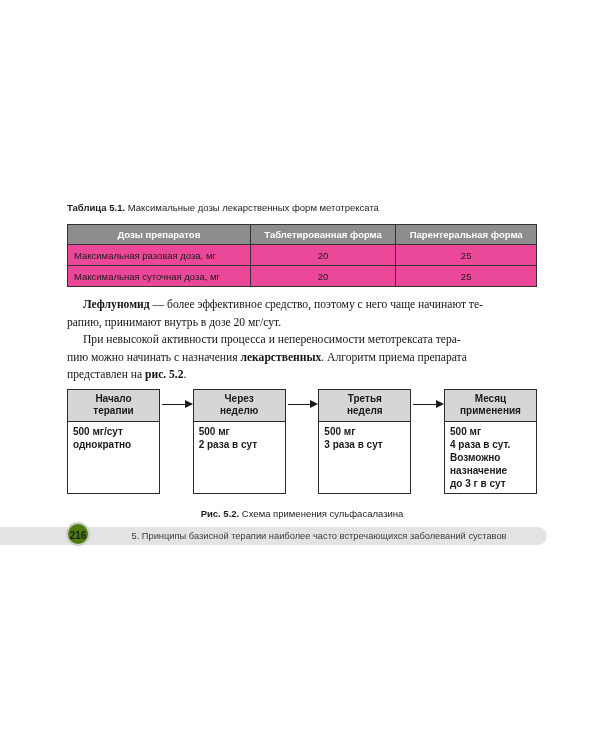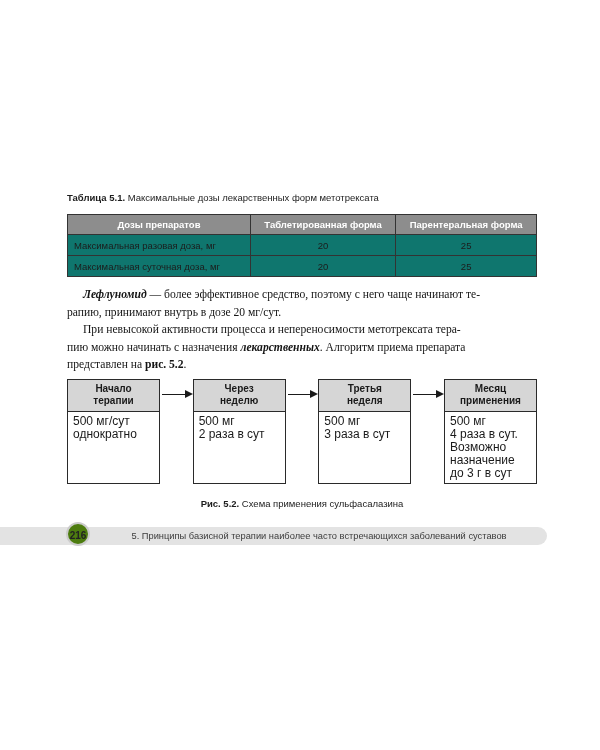--- a/index.html
+++ b/index.html
@@ -3,60 +3,60 @@
 <meta charset="utf-8">
 <style>
   * { margin:0; padding:0; box-sizing:border-box; }
   html,body { width:600px; height:750px; background:#ffffff; }
   body {
     position:relative;
     font-family:"Liberation Sans", sans-serif;
     color:#1c1c1c;
     overflow:hidden;
   }
-  .content { position:absolute; left:67px; top:192px; width:470px; }
+  .content { position:absolute; left:67px; top:202px; width:470px; }
 
   
   .tbl-title { font-size:9.5px; line-height:12px; margin-bottom:10px; color:#1c1c1c; }
   .tbl-title .bold { font-weight:bold; }
 
   
   table.dose { width:470px; border-collapse:collapse; font-size:9.5px; table-layout:fixed; }
   table.dose th {
     background:#8d8d8d; color:#ffffff; font-weight:bold;
     border:1px solid #333; text-align:center; padding:4px 10px; line-height:11px;
   }
   table.dose td {
-    border:1px solid #333; padding:4.5px 6px; line-height:11px; background:#0f766e;
+    border:1px solid #333; padding:4.5px 6px; line-height:11px; background:#ec4899;
   }
   table.dose td.num { text-align:center; }
   .col1 { width:39%; } .col2 { width:31%; } .col3 { width:30%; }
 
   
   .paras {
     margin-top:9px;
     font-family:"Liberation Serif", serif;
     font-size:11.6px; line-height:17.5px; color:#141414;
   }
   .para { text-indent:16px; white-space:pre-line; }
-  .bi { font-weight:bold; font-style:italic; }
+  .bi { font-weight:bold; }
   .bld { font-weight:bold; }
 
   
   .flow { display:flex; width:470px; margin-top:5px;align-items:flex-end; }
   .fbox {
     width:93px; height:105px; border:1px solid #2a2a2a; background:#fff; flex:0 0 93px;
   }
   .fbox-h {
     height:32px; background:#d6d6d6; border-bottom:1px solid #2a2a2a;
     font-weight:bold; font-size:10px; line-height:12.5px; text-align:center;
     padding:3px 1px; white-space:pre-line; color:#1a1a1a;
   }
   .fbox-b {
-    font-size:12px; line-height:13.2px; padding:3px 5px; white-space:pre-line; color:#1a1a1a;
+    font-size:10px; line-height:13.2px; padding:3px 5px; white-space:pre-line; color:#1a1a1a;font-weight:bold;
   }
   .farrow { flex:1 1 auto; position:relative; height:20px; align-self:flex-start; }
   .farrow-line { position:absolute; left:2px; right:7px; top:15px; border-top:1.5px solid #1a1a1a; }
   .farrow-head {
     position:absolute; right:0; top:11.5px; width:0; height:0;
     border-left:8px solid #1a1a1a; border-top:4.5px solid transparent; border-bottom:4.5px solid transparent;
   }
 
   
   .caption { margin-top:14px; text-align:center; font-size:9.5px; line-height:12px; color:#1c1c1c; }

